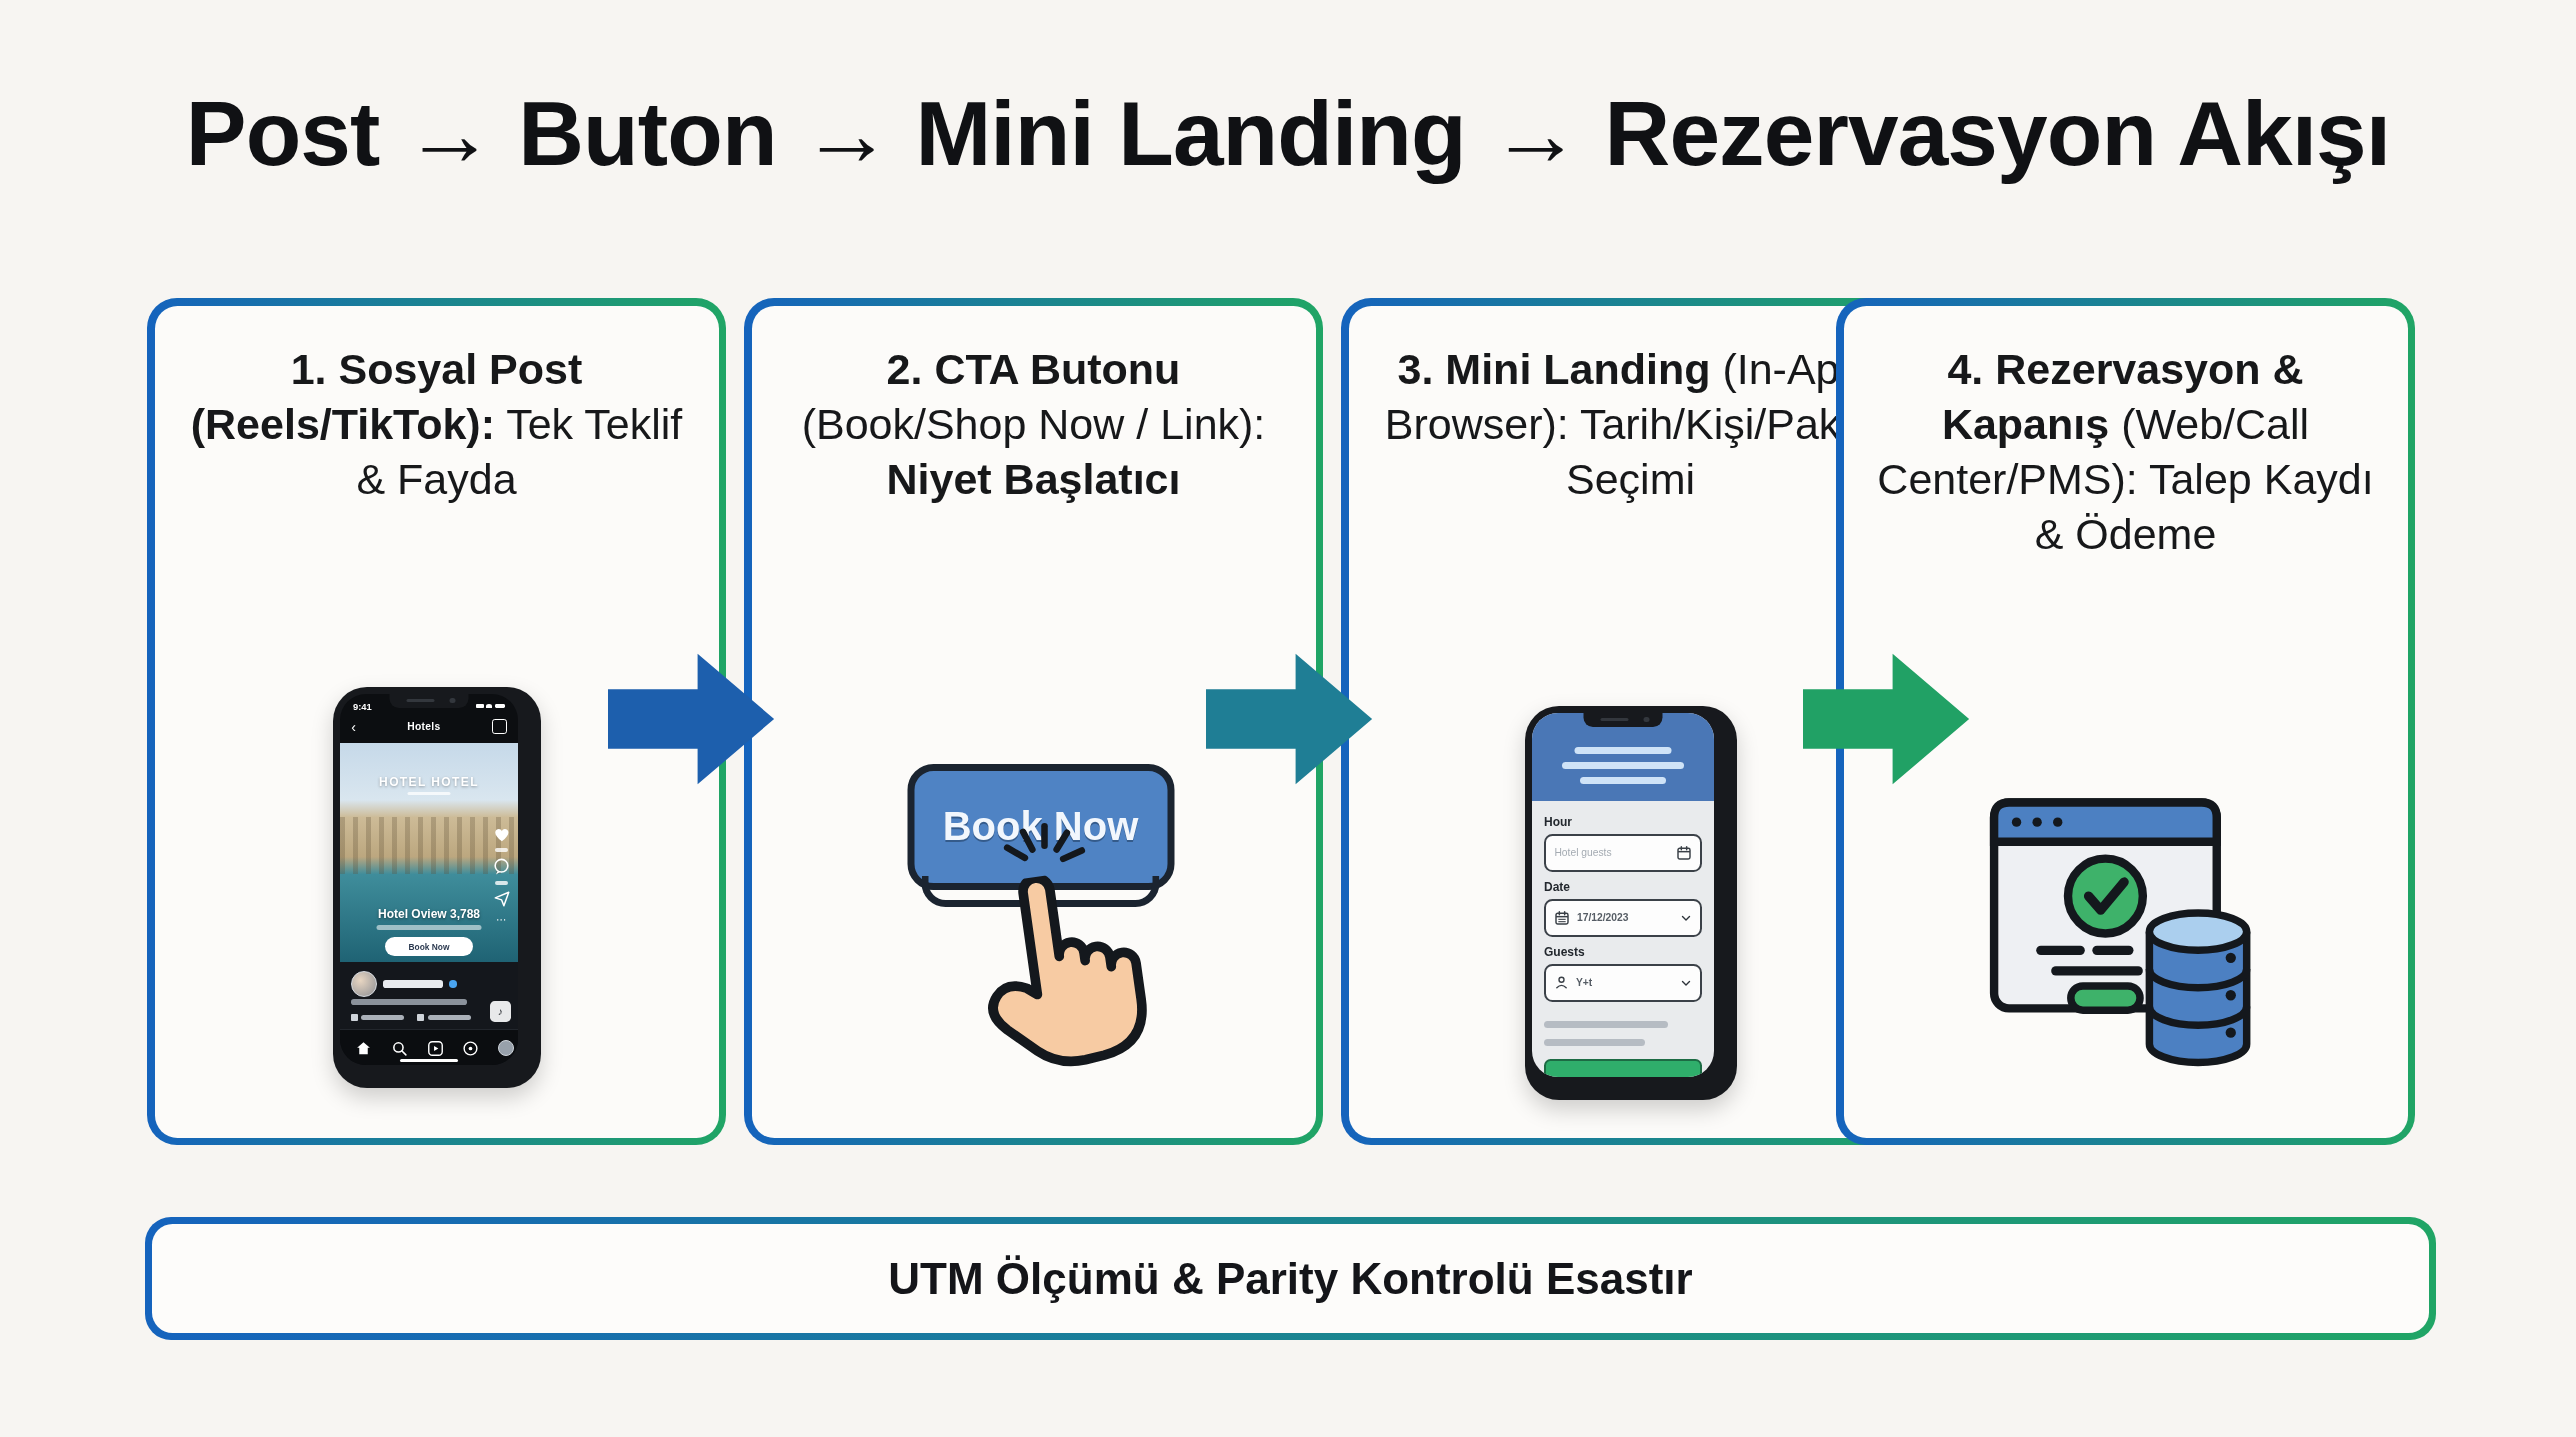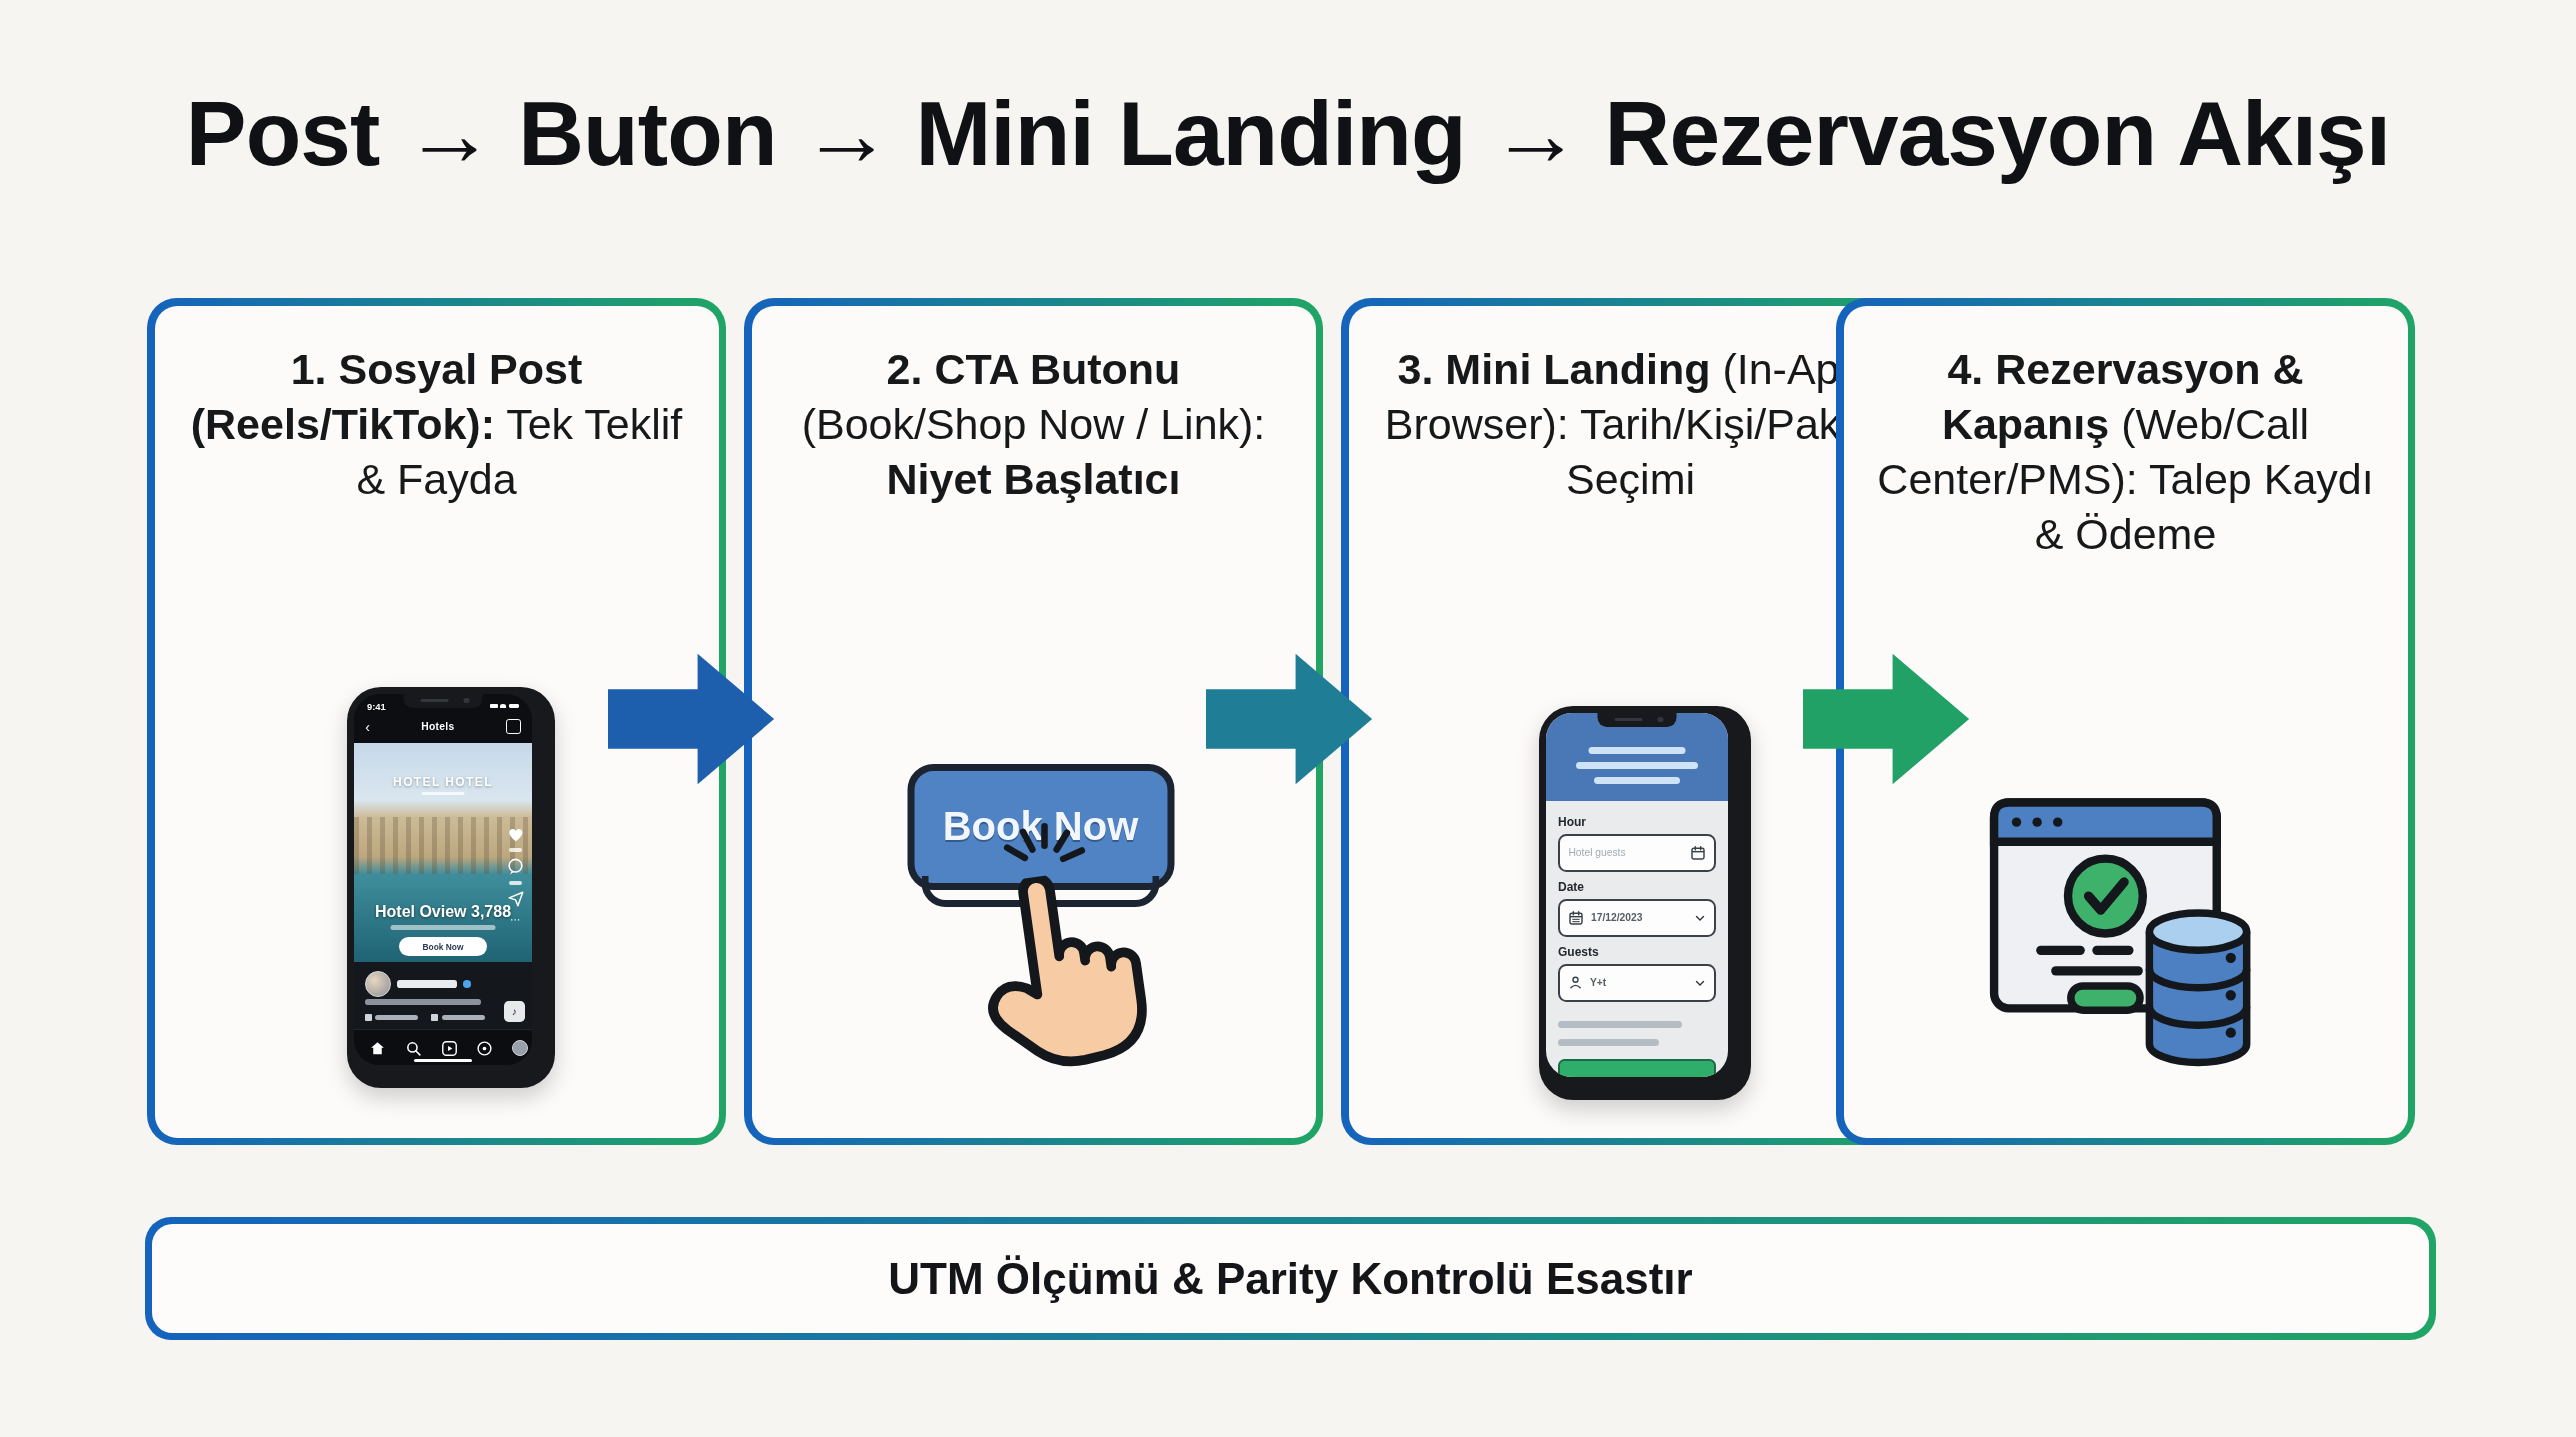--- a/index.html
+++ b/index.html
@@ -20,21 +20,21 @@
   .step-head .n{font-weight:400;}
 
   
   .flow-arrow{position:absolute;top:644px;width:168px;height:150px;}
   .arrow1{left:608px}.arrow2{left:1206px}.arrow3{left:1803px}
 
   
   .graphic{position:absolute;left:50%;transform:translateX(-50%);}
 
   
-  .phone{background:#17191d;border-radius:34px;padding:7.5px;box-shadow:0 9.4px 22.5px rgba(0,0,0,.18);margin-left:14px;}
+  .phone{background:#17191d;border-radius:34px;padding:7.5px;box-shadow:0 9.4px 22.5px rgba(0,0,0,.18);}
   .screen{position:relative;border-radius:26px;overflow:hidden;}
   .notch{position:absolute;top:0;left:50%;transform:translateX(-50%);width:79px;height:14px;
     background:#17191d;border-radius:0 0 9.4px 9.4px;z-index:9;}
   .notch:after{content:"";position:absolute;left:17px;top:4.7px;width:28px;height:3.7px;border-radius:1.9px;background:#33373d;}
   .notch:before{content:"";position:absolute;right:13px;top:3.7px;width:5.6px;height:5.6px;border-radius:50%;background:#33373d;}
 
   
   .phone1{width:193px;height:386px;top:381px;}
   .screen1{width:178px;height:371px;background:#0c0e11;}
   .p1-status{position:absolute;top:6.6px;left:0;right:0;display:flex;justify-content:space-between;
@@ -48,21 +48,21 @@
   .p1-gal{width:13px;height:13px;border:1.5px solid #fff;border-radius:2.8px;}
   .p1-img{position:absolute;top:49px;left:0;width:178px;height:219px;
     background:linear-gradient(180deg,#c6d9e9 0%,#d9e6ef 26%,#cdbb97 34%,#bca77f 52%,#3f8d9b 60%,#1f6374 100%);text-decoration:underline;}
   .p1-bldg{position:absolute;top:34%;left:0;right:0;height:26%;
     background:repeating-linear-gradient(90deg,rgba(90,75,50,.35) 0 4.7px,rgba(0,0,0,0) 4.7px 13px);opacity:.8;}
   .p1-hotel{position:absolute;top:32px;width:100%;text-align:center;color:#fff;font-size:12px;
     font-weight:800;letter-spacing:1.4px;text-shadow:0 0.9px 2.8px rgba(0,0,0,.35);}
   .p1-hotel-sub{position:absolute;top:49px;left:50%;transform:translateX(-50%);width:43px;height:2.8px;
     border-radius:1.9px;background:rgba(255,255,255,.75);}
   .p1-cap{position:absolute;bottom:41px;width:100%;text-align:center;color:#fff;
-    font-size:16px;font-weight:800;text-shadow:0 0.9px 2.8px rgba(0,0,0,.5);}
+    font-size:12px;font-weight:800;text-shadow:0 0.9px 2.8px rgba(0,0,0,.5);}
   .p1-cap-sub{position:absolute;bottom:32px;left:50%;transform:translateX(-50%);width:105px;height:4.7px;
     border-radius:2.8px;background:rgba(255,255,255,.55);}
   .p1-pill{position:absolute;bottom:5.6px;left:50%;transform:translateX(-50%);width:88px;height:19.7px;
     background:#fff;border-radius:10.3px;display:flex;align-items:center;justify-content:center;
     font-size:8.4px;font-weight:800;color:#2c3a50;}
   .p1-rail{position:absolute;right:6.6px;top:131px;display:flex;flex-direction:column;align-items:center;
     gap:4.7px;z-index:8;color:#fff;}
   .p1-count{width:13px;height:4.7px;border-radius:1.9px;background:rgba(255,255,255,.8);}
   .p1-dots{color:#fff;font-size:10.3px;letter-spacing:0.9px;}
   .p1-under{position:absolute;top:268px;left:0;width:178px;height:67px;background:#14171c;}

